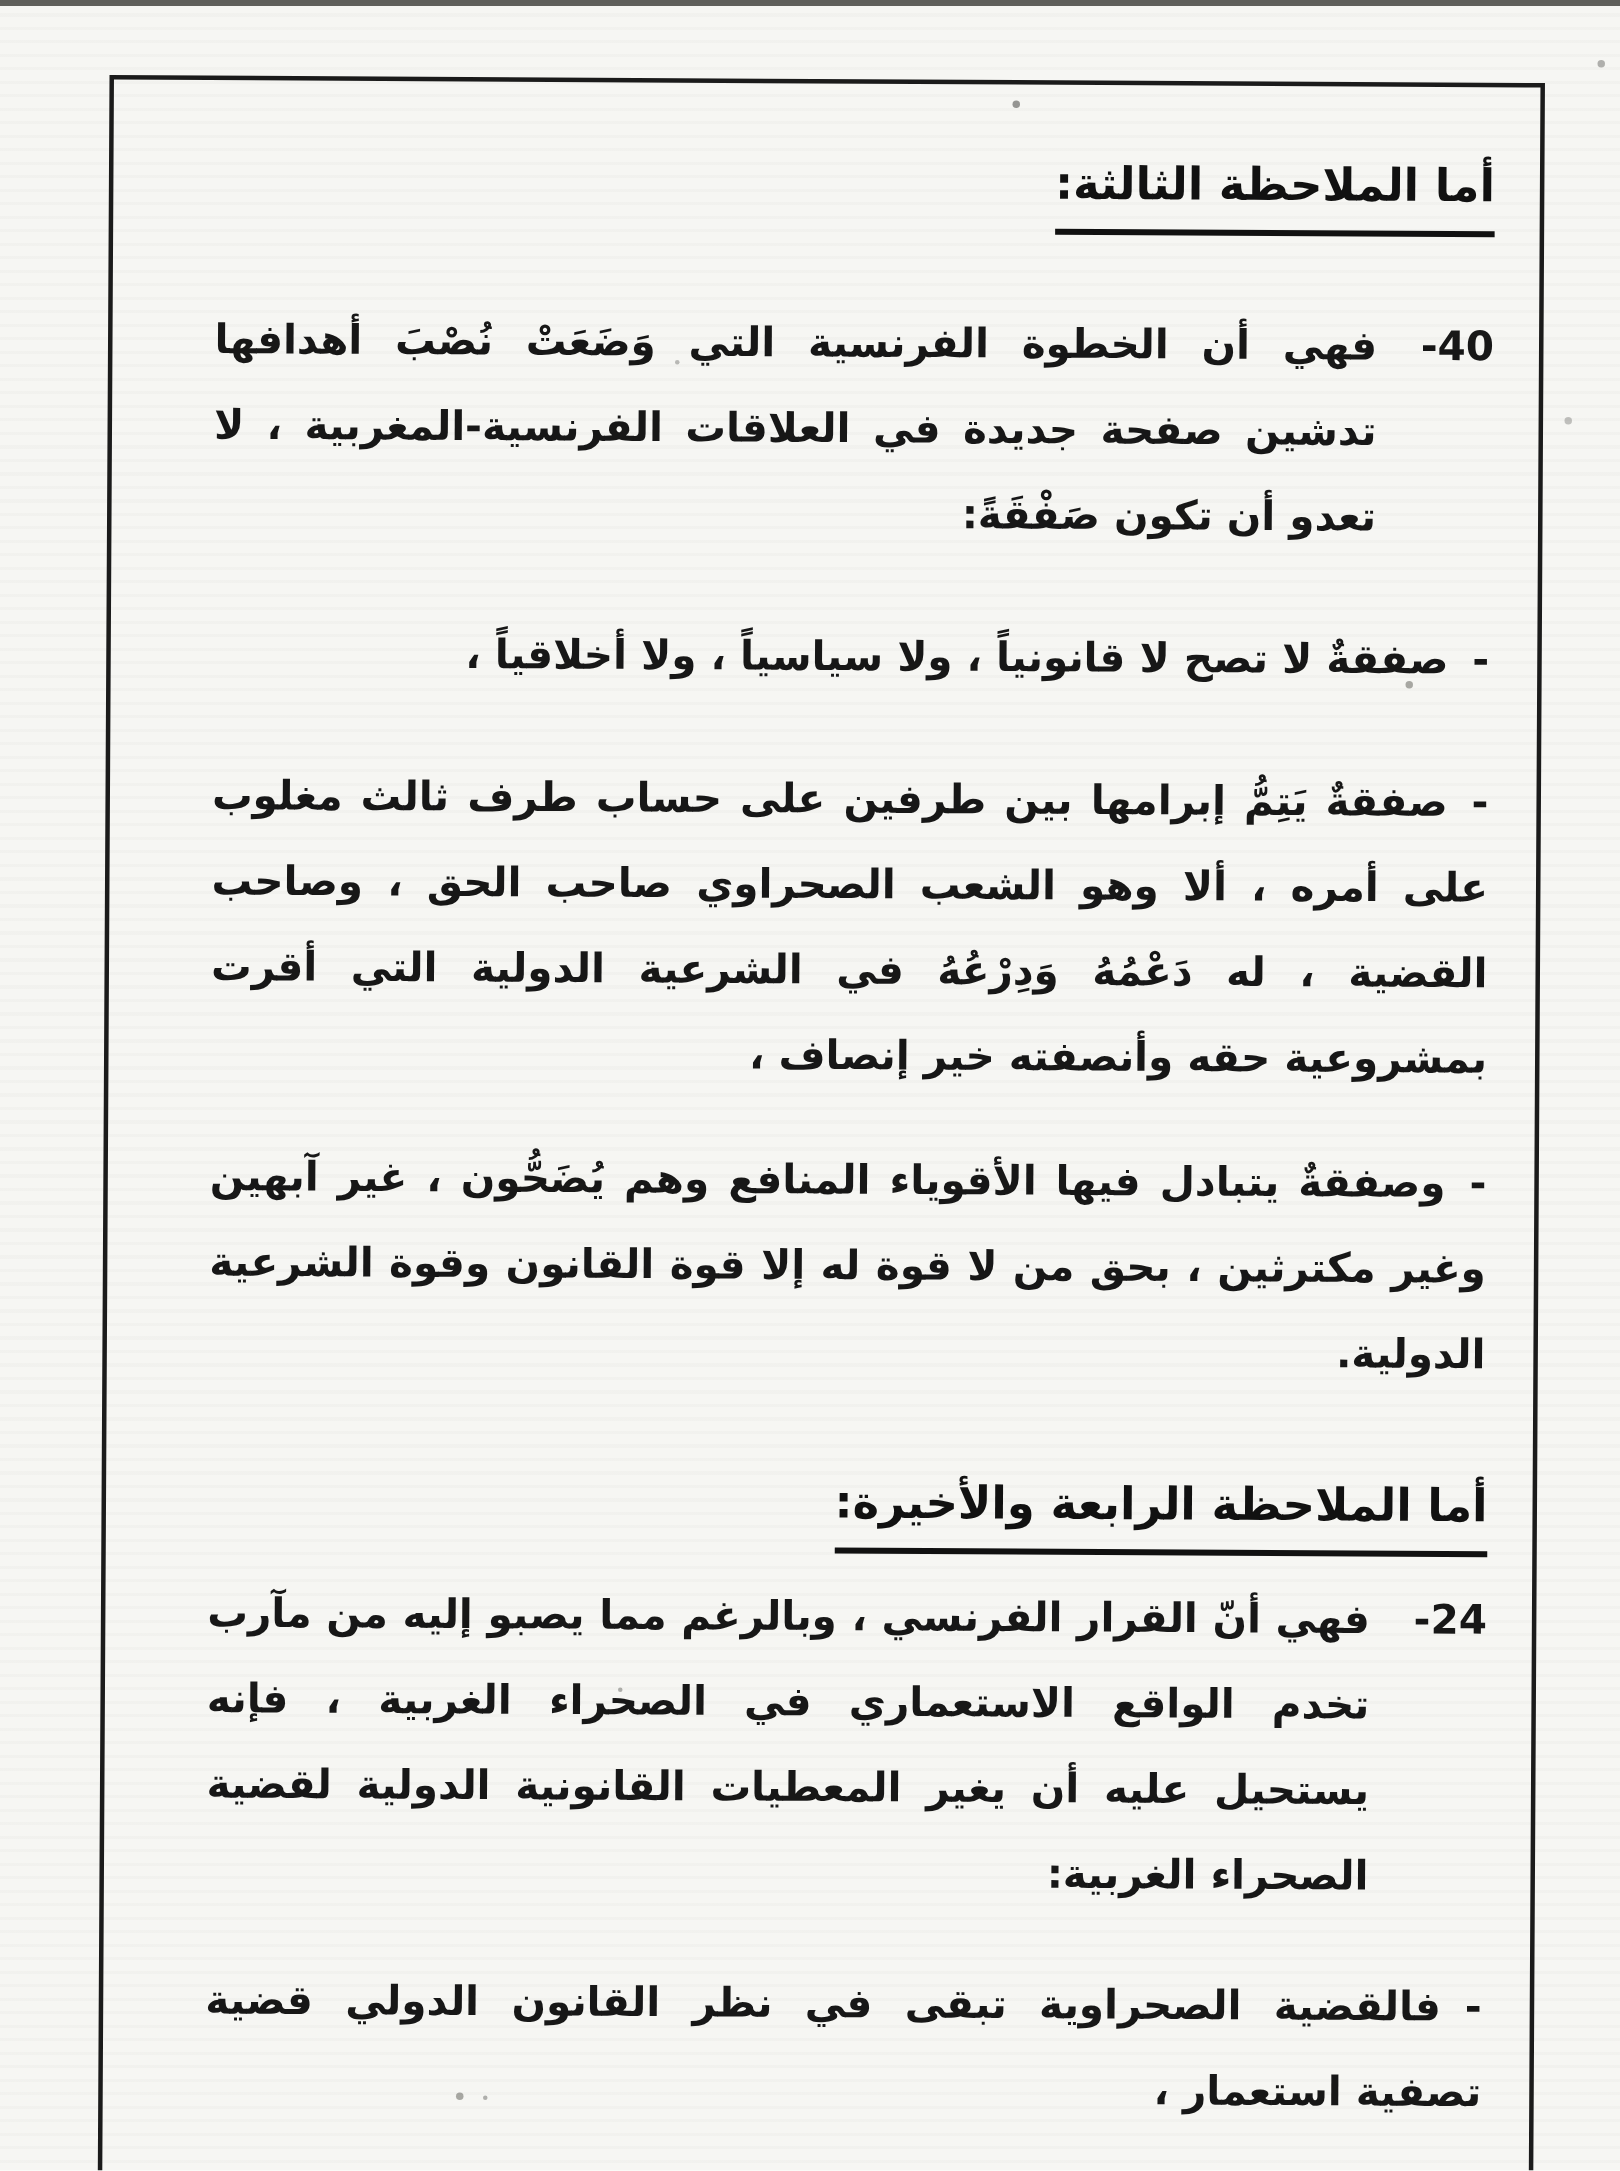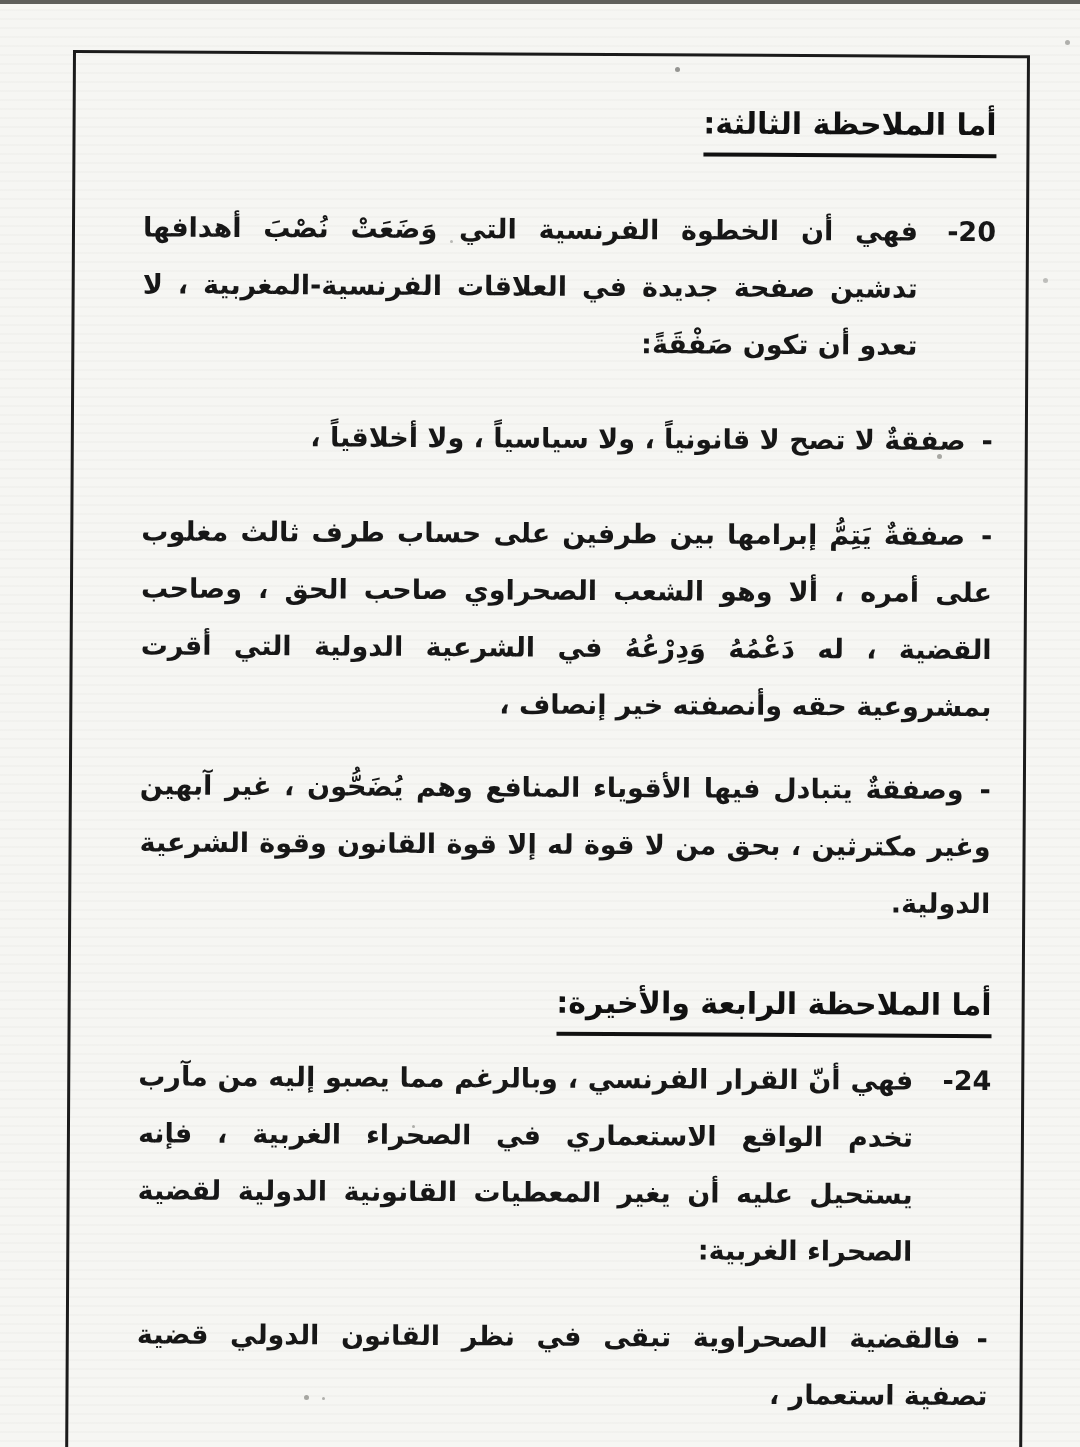--- a/index.html
+++ b/index.html
@@ -110,21 +110,21 @@
   <div class="specks"></div>
 
   <div class="frame">
     <div class="content">
 
       <h2 class="section-heading">
         <span class="underlined">أما الملاحظة الثالثة:</span>
       </h2>
 
       <div class="numbered-item mt-p20">
-        <span class="num">20-</span>
+        <span class="num">40-</span>
         <p class="ntext">فهي أن الخطوة الفرنسية التي وَضَعَتْ نُصْبَ أهدافها تدشين صفحة جديدة في العلاقات الفرنسية-المغربية ، لا تعدو أن تكون صَفْقَةً:</p>
       </div>
 
       <p class="bullet-item mt-b1"><span class="dash">-</span><span>صفقةٌ لا تصح لا قانونياً ، ولا سياسياً ، ولا أخلاقياً ،</span></p>
 
       <p class="bullet-item mt-b2"><span class="dash">-</span><span>صفقةٌ يَتِمُّ إبرامها بين طرفين على حساب طرف ثالث مغلوب على أمره ، ألا وهو الشعب الصحراوي صاحب الحق ، وصاحب القضية ، له دَعْمُهُ وَدِرْعُهُ في الشرعية الدولية التي أقرت بمشروعية حقه وأنصفته خير إنصاف ،</span></p>
 
       <p class="bullet-item mt-b3"><span class="dash">-</span><span>وصفقةٌ يتبادل فيها الأقوياء المنافع وهم يُضَحُّون ، غير آبهين وغير مكترثين ، بحق من لا قوة له إلا قوة القانون وقوة الشرعية الدولية.</span></p>
 
       <h2 class="section-heading mt-h2">

